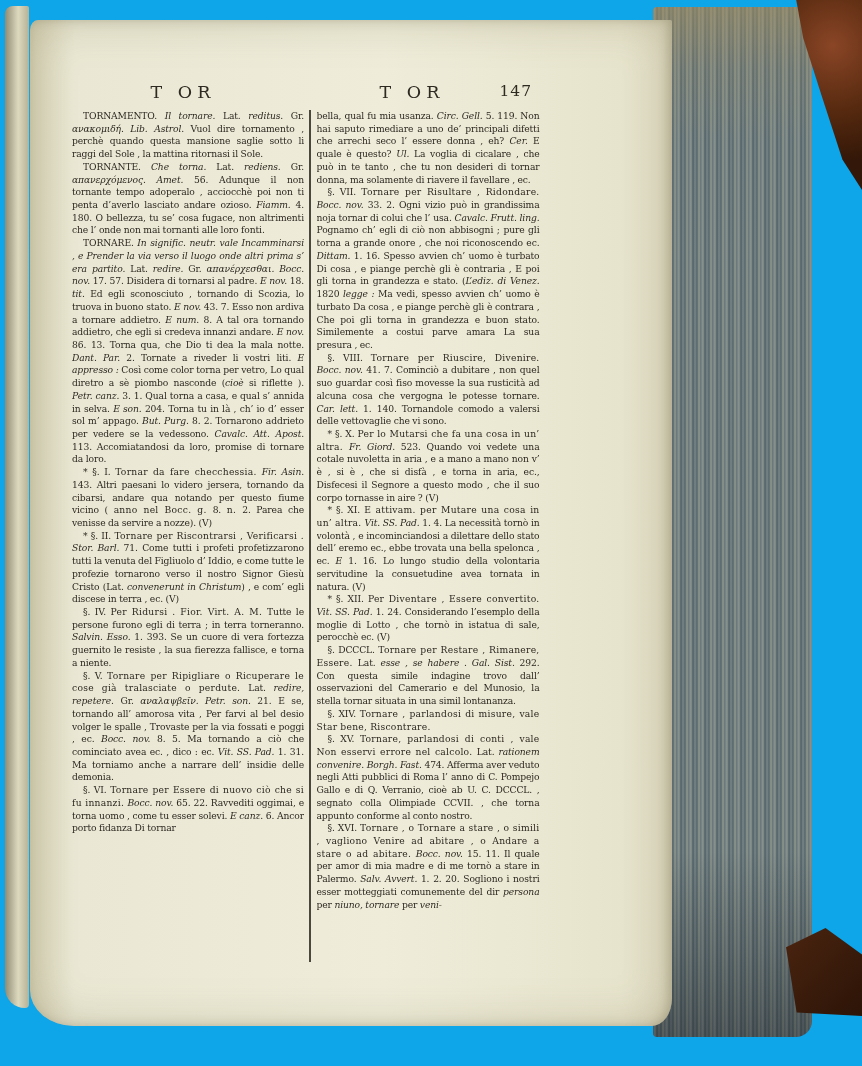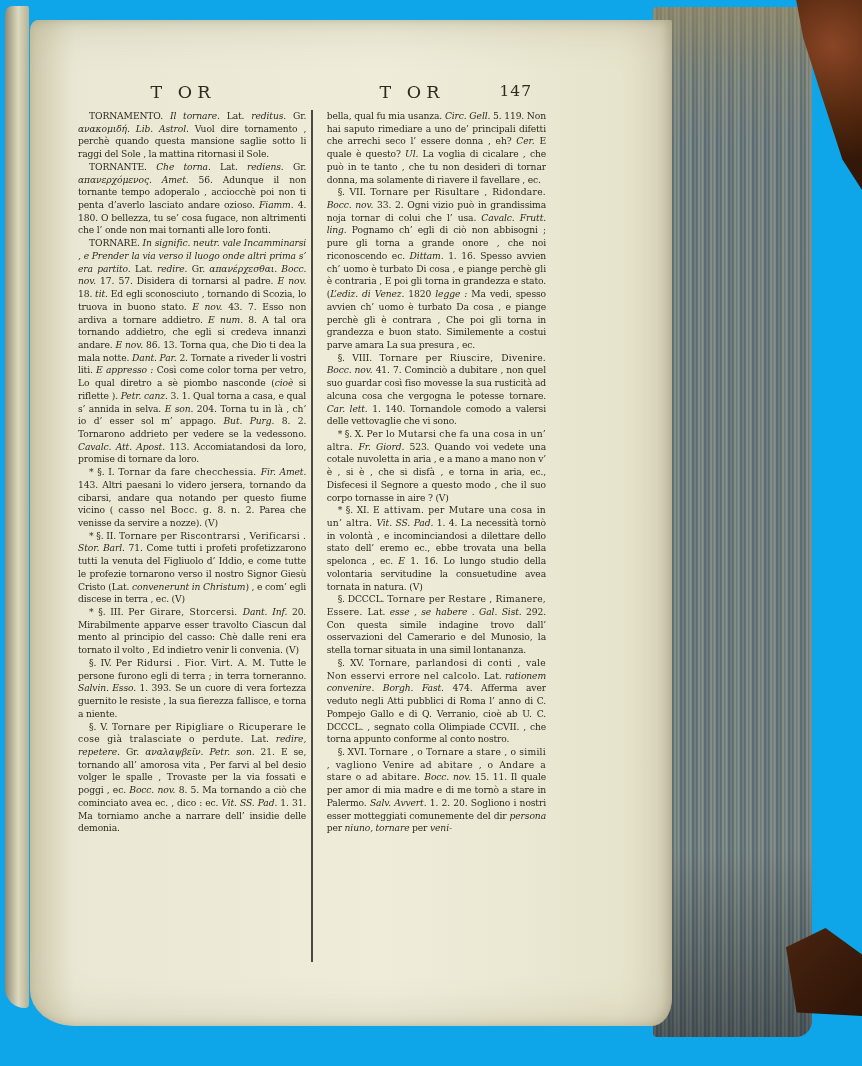--- a/index.html
+++ b/index.html
@@ -19,24 +19,24 @@
          border-radius:4px 12px 16px 4px;}
   .leather-top{position:absolute;left:792px;top:0;width:70px;height:190px;
          background:radial-gradient(circle at 58% 24%, #8a4526 0, #55290f 45%, #331708 78%);
          clip-path:polygon(30% 0,100% 0,100% 100%,72% 84%,42% 50%,16% 20%,6% 0);}
   .leather-bottom{position:absolute;left:786px;top:928px;width:76px;height:88px;
          background:linear-gradient(135deg,#4a2410,#2c1407);
          clip-path:polygon(0 22%,52% 0,100% 30%,100% 100%,14% 96%);}
   .header{position:absolute;top:62px;left:0;width:642px;height:28px;color:#2f2a21;}
   .header .t{position:absolute;font-size:17.5px;letter-spacing:5px;transform:translateX(-50%);}
   .header .num{position:absolute;right:140px;font-size:15.5px;letter-spacing:1px;margin-left:40px;}
-  .columns{position:absolute;top:90px;left:48px;width:468px;height:858px;display:flex;color:#2e2821;}
+  .columns{position:absolute;top:90px;left:42px;width:468px;height:858px;display:flex;color:#2e2821;}
   .col{overflow:hidden;height:100%;text-align:justify;}
   .col-left{width:232px;}
-  .col-right{width:223px;margin-left:14px;}
+  .col-right{width:223px;margin-left:6px;}
   .divider{width:1.5px;background:#4c473c;margin-left:5px;height:852px;}
   .col p{margin:0;font-size:9.2px;line-height:12.72px;letter-spacing:-.13px;word-spacing:-.2px;}
   .col p.indent{text-indent:11px;}
   .i{font-style:italic;}
   .bi{letter-spacing:.25px;}
 </style>
 </head>
 <body>
 
 <div class="scene">
@@ -48,32 +48,34 @@
     <div class="header">
       <span class="t" style="left:153px">T OR</span>
       <span class="t" style="left:382px">T OR</span>
       <span class="num">147</span>
     </div>
     <div class="columns">
       <div class="col col-left">
           <p class="indent"><span>TORNAMENTO. </span><span class="i">Il tornare. </span><span>Lat. </span><span class="i">reditus. </span><span>Gr. </span><span class="i">ανακομιδή. Lib. Astrol. </span><span>Vuol dire tornamento , perchè quando questa mansione saglie sotto li raggi del Sole , la mattina ritornasi il Sole.</span></p>
           <p class="indent"><span>TORNANTE. </span><span class="i">Che torna. </span><span>Lat. </span><span class="i">rediens. </span><span>Gr. </span><span class="i">απανερχόμενος. Amet. </span><span>56. Adunque il non tornante tempo adoperalo , acciocchè poi non ti penta d’averlo lasciato andare ozioso. </span><span class="i">Fiamm. </span><span>4. 180. O bellezza, tu se’ cosa fugace, non altrimenti che l’ onde non mai tornanti alle loro fonti.</span></p>
           <p class="indent"><span>TORNARE. </span><span class="i">In signific. neutr. vale Incamminarsi , e Prender la via verso il luogo onde altri prima s’ era partito. </span><span>Lat. </span><span class="i">redire. </span><span>Gr. </span><span class="i">απανέρχεσθαι. Bocc. nov. </span><span>17. 57. Disidera di tornarsi al padre. </span><span class="i">E nov. </span><span>18. </span><span class="i">tit. </span><span>Ed egli sconosciuto , tornando di Scozia, lo truova in buono stato. </span><span class="i">E nov. </span><span>43. 7. Esso non ardiva a tornare addietro. </span><span class="i">E num. </span><span>8. A tal ora tornando addietro, che egli si credeva innanzi andare. </span><span class="i">E nov. </span><span>86. 13. Torna qua, che Dio ti dea la mala notte. </span><span class="i">Dant. Par. </span><span>2. Tornate a riveder li vostri liti. </span><span class="i">E appresso : </span><span>Così come color torna per vetro, Lo qual diretro a sè piombo nasconde (</span><span class="i">cioè </span><span>si riflette ). </span><span class="i">Petr. canz. </span><span>3. 1. Qual torna a casa, e qual s’ annida in selva. </span><span class="i">E son. </span><span>204. Torna tu in là , ch’ io d’ esser sol m’ appago. </span><span class="i">But. Purg. </span><span>8. 2. Tornarono addrieto per vedere se la vedessono. </span><span class="i">Cavalc. Att. Apost. </span><span>113. Accomiatandosi da loro, promise di tornare da loro.</span></p>
-          <p class="indent"><span>* §. I. </span><span class="bi">Tornar da fare checchessia. </span><span class="i">Fir. Amet. </span><span>143. Altri paesani lo videro jersera, tornando da cibarsi, andare qua notando per questo fiume vicino ( </span><span class="bi">casso nel Bocc. g. </span><span>8. </span><span class="bi">n. </span><span>2. Parea che venisse da servire a nozze). (V)</span></p>
+          <p class="indent"><span>* §. I. </span><span class="bi">Tornar da fare checchessia. </span><span class="i">Fir. Asin. </span><span>143. Altri paesani lo videro jersera, tornando da cibarsi, andare qua notando per questo fiume vicino ( </span><span class="bi">anno nel Bocc. g. </span><span>8. </span><span class="bi">n. </span><span>2. Parea che venisse da servire a nozze). (V)</span></p>
           <p class="indent"><span>* §. II. </span><span class="bi">Tornare per Riscontrarsi , Verificarsi . </span><span class="i">Stor. Barl. </span><span>71. Come tutti i profeti profetizzarono tutti la venuta del Figliuolo d’ Iddio, e come tutte le profezie tornarono verso il nostro Signor Giesù Cristo (Lat. </span><span class="i">convenerunt in Christum</span><span>) , e com’ egli discese in terra , ec. (V)</span></p>
-          <p class="indent"><span>* §. III. </span><span class="bi">Per Girare, Storcersi. </span><span class="i">Dant. Inf. </span><span>20. Mirabilmente apparve esser travolto Ciascun dal mento al principio del casso: Chè dalle reni era tornato il volto , Ed indietro venir li convenia. (V)</span></p>
           <p class="indent"><span>§. IV. </span><span class="bi">Per Ridursi . Fior. Virt. A. M. </span><span>Tutte le persone furono egli di terra ; in terra torneranno. </span><span class="i">Salvin. Esso. </span><span>1. 393. Se un cuore di vera fortezza guernito le resiste , la sua fierezza fallisce, e torna a niente.</span></p>
           <p class="indent"><span>§. V. </span><span class="bi">Tornare per Ripigliare o Ricuperare le cose già tralasciate o perdute. </span><span>Lat. </span><span class="i">redire, repetere. </span><span>Gr. </span><span class="i">αναλαψβεῖν. Petr. son. </span><span>21. E se, tornando all’ amorosa vita , Per farvi al bel desio volger le spalle , Trovaste per la via fossati e poggi , ec. </span><span class="i">Bocc. nov. </span><span>8. 5. Ma tornando a ciò che cominciato avea ec. , dico : ec. </span><span class="i">Vit. SS. Pad. </span><span>1. 31. Ma torniamo anche a narrare dell’ insidie delle demonia.</span></p>
+          <p class="indent"><span>§. VI. </span><span class="bi">Tornare per Essere di nuovo ciò che si fu innanzi. </span><span class="i">Bocc. nov. </span><span>65. 22. Ravvediti oggimai, e torna uomo , come tu esser solevi. </span><span class="i">E canz. </span><span>6. Ancor porto fidanza Di tornar</span></p>
         </div>
       <div class="divider"></div>
       <div class="col col-right">
           <p><span>bella, qual fu mia usanza. </span><span class="i">Circ. Gell. </span><span>5. 119. Non hai saputo rimediare a uno  de’ principali difetti che arrechi seco  l’ essere donna , eh? </span><span class="i">Cer. </span><span>E quale è questo? </span><span class="i">Ul. </span><span>La voglia di cicalare , che può in te tanto , che tu non desideri di tornar donna, ma solamente di riavere il favellare , ec.</span></p>
           <p class="indent"><span>§. VII. </span><span class="bi">Tornare per Risultare , Ridondare. </span><span class="i">Bocc. nov. </span><span>33. 2. Ogni vizio può in grandissima noja tornar di colui che l’ usa. </span><span class="i">Cavalc. Frutt. ling. </span><span>Pognamo ch’ egli di ciò non abbisogni ; pure gli torna a grande onore , che noi riconoscendo ec. </span><span class="i">Dittam. </span><span>1. 16. Spesso avvien ch’ uomo è turbato Di cosa , e piange perchè gli è contraria , E poi gli torna in grandezza e stato. (</span><span class="i">L’ediz. di Venez. </span><span>1820 </span><span class="i">legge : </span><span>Ma vedi, spesso avvien ch’ uomo è turbato Da cosa , e piange perchè gli è contrara , Che poi gli torna in grandezza e buon stato. Similemente a costui parve amara La sua presura , ec.</span></p>
           <p class="indent"><span>§. VIII. </span><span class="bi">Tornare per Riuscire, Divenire. </span><span class="i">Bocc. nov. </span><span>41. 7. Cominciò a dubitare , non quel suo guardar così fiso movesse la sua rusticità ad alcuna cosa che vergogna le potesse tornare. </span><span class="i">Car. lett. </span><span>1. 140. Tornandole comodo a valersi delle vettovaglie che vi sono.</span></p>
           <p class="indent"><span>* §. X. </span><span class="bi">Per lo Mutarsi che fa una cosa in un’ altra. </span><span class="i">Fr. Giord. </span><span>523. Quando voi vedete una cotale nuvoletta in aria , e a mano a mano non v’ è , si è , che si disfà , e torna in aria, ec., Disfecesi il Segnore a questo modo , che il suo corpo tornasse in aire ? (V)</span></p>
           <p class="indent"><span>* §. XI. </span><span class="bi">E attivam. per Mutare una cosa in un’ altra. </span><span class="i">Vit. SS. Pad. </span><span>1. 4. La necessità tornò in volontà , e incominciandosi a dilettare dello stato dell’ eremo ec., ebbe trovata una bella spelonca , ec. </span><span class="i">E </span><span>1. 16. Lo lungo studio della volontaria servitudine la consuetudine avea tornata in natura. (V)</span></p>
+          <p class="indent"><span>* §. XII. </span><span class="bi">Per Diventare , Essere convertito. </span><span class="i">Vit. SS. Pad. </span><span>1. 24. Considerando l’esemplo della moglie di Lotto , che tornò in istatua di sale, perocchè ec. (V)</span></p>
           <p class="indent"><span>§. DCCCL. </span><span class="bi">Tornare per Restare , Rimanere, Essere. </span><span>Lat. </span><span class="i">esse , se habere . Gal. Sist. </span><span>292. Con questa simile indagine trovo  dall’ osservazioni del Camerario e del Munosio, la stella tornar situata in una simil lontananza.</span></p>
+          <p class="indent"><span>§. XIV. </span><span class="bi">Tornare , parlandosi di misure, vale Star bene, Riscontrare.</span></p>
           <p class="indent"><span>§. XV. </span><span class="bi">Tornare, parlandosi di conti , vale Non esservi errore nel calcolo. </span><span>Lat. </span><span class="i">rationem convenire. Borgh. Fast. </span><span>474. Afferma aver veduto negli Atti pubblici di Roma l’ anno di C. Pompejo Gallo e di Q. Verranio, cioè ab U. C. DCCCL. , segnato colla Olimpiade CCVII. , che torna appunto conforme al conto nostro.</span></p>
           <p class="indent"><span>§. XVI. </span><span class="bi">Tornare , o Tornare a stare , o simili , vagliono Venire ad abitare , o Andare a stare o ad abitare. </span><span class="i">Bocc. nov. </span><span>15. 11. Il quale per amor di mia madre e di me tornò a stare in Palermo. </span><span class="i">Salv. Avvert. </span><span>1. 2. 20. Sogliono i nostri esser motteggiati comunemente del dir </span><span class="i">persona </span><span>per </span><span class="i">niuno, tornare </span><span>per </span><span class="i">veni-</span></p>
         </div>
     </div>
   </div>
 </div>
 
 </body></html>

